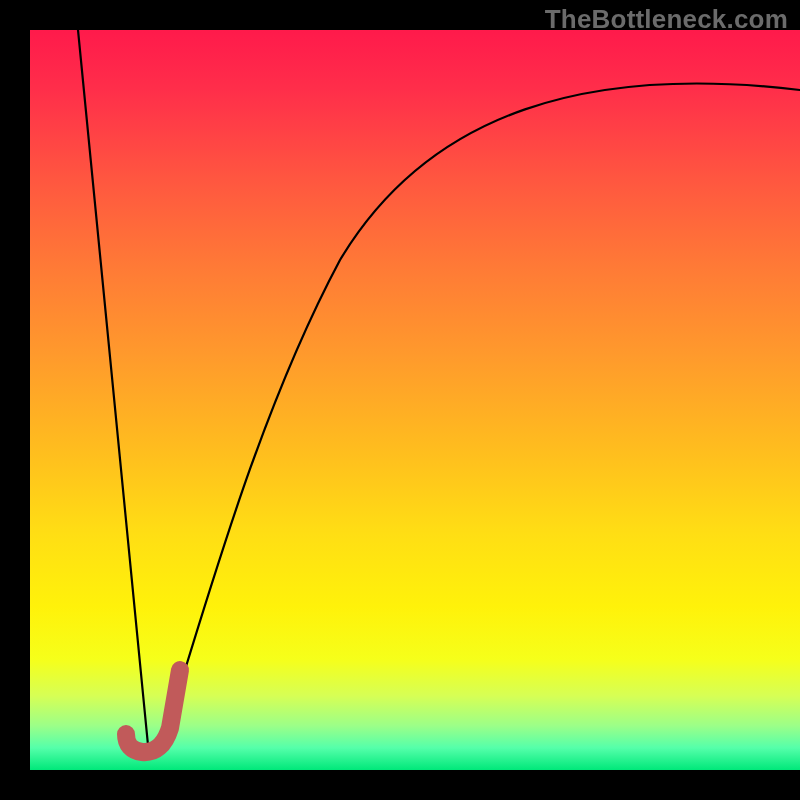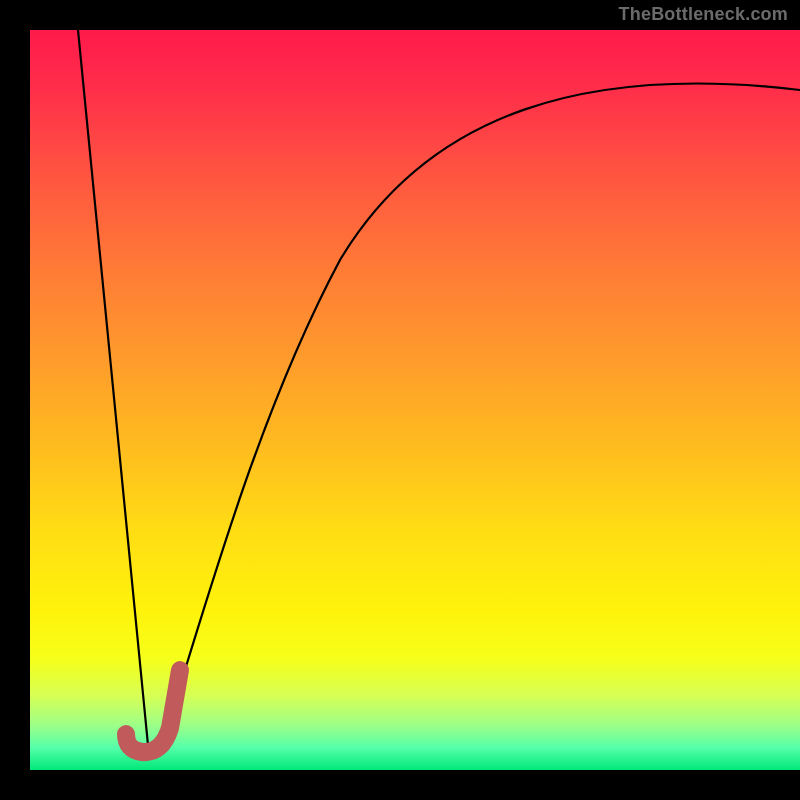--- a/index.html
+++ b/index.html
@@ -8,21 +8,21 @@
     position: relative;
     width: 800px;
     height: 800px;
     background: #000;
   }
   .watermark {
     position: absolute;
     top: 4px;
     right: 12px;
     font-family: Arial, Helvetica, sans-serif;
-    font-size: 18px;
+    font-size: 26px;
     font-weight: bold;
     color: #6b6b6b;
     letter-spacing: 0.2px;
     z-index: 5;
   }
   .plot {
     position: absolute;
     left: 30px;
     top: 30px;
     width: 770px;

